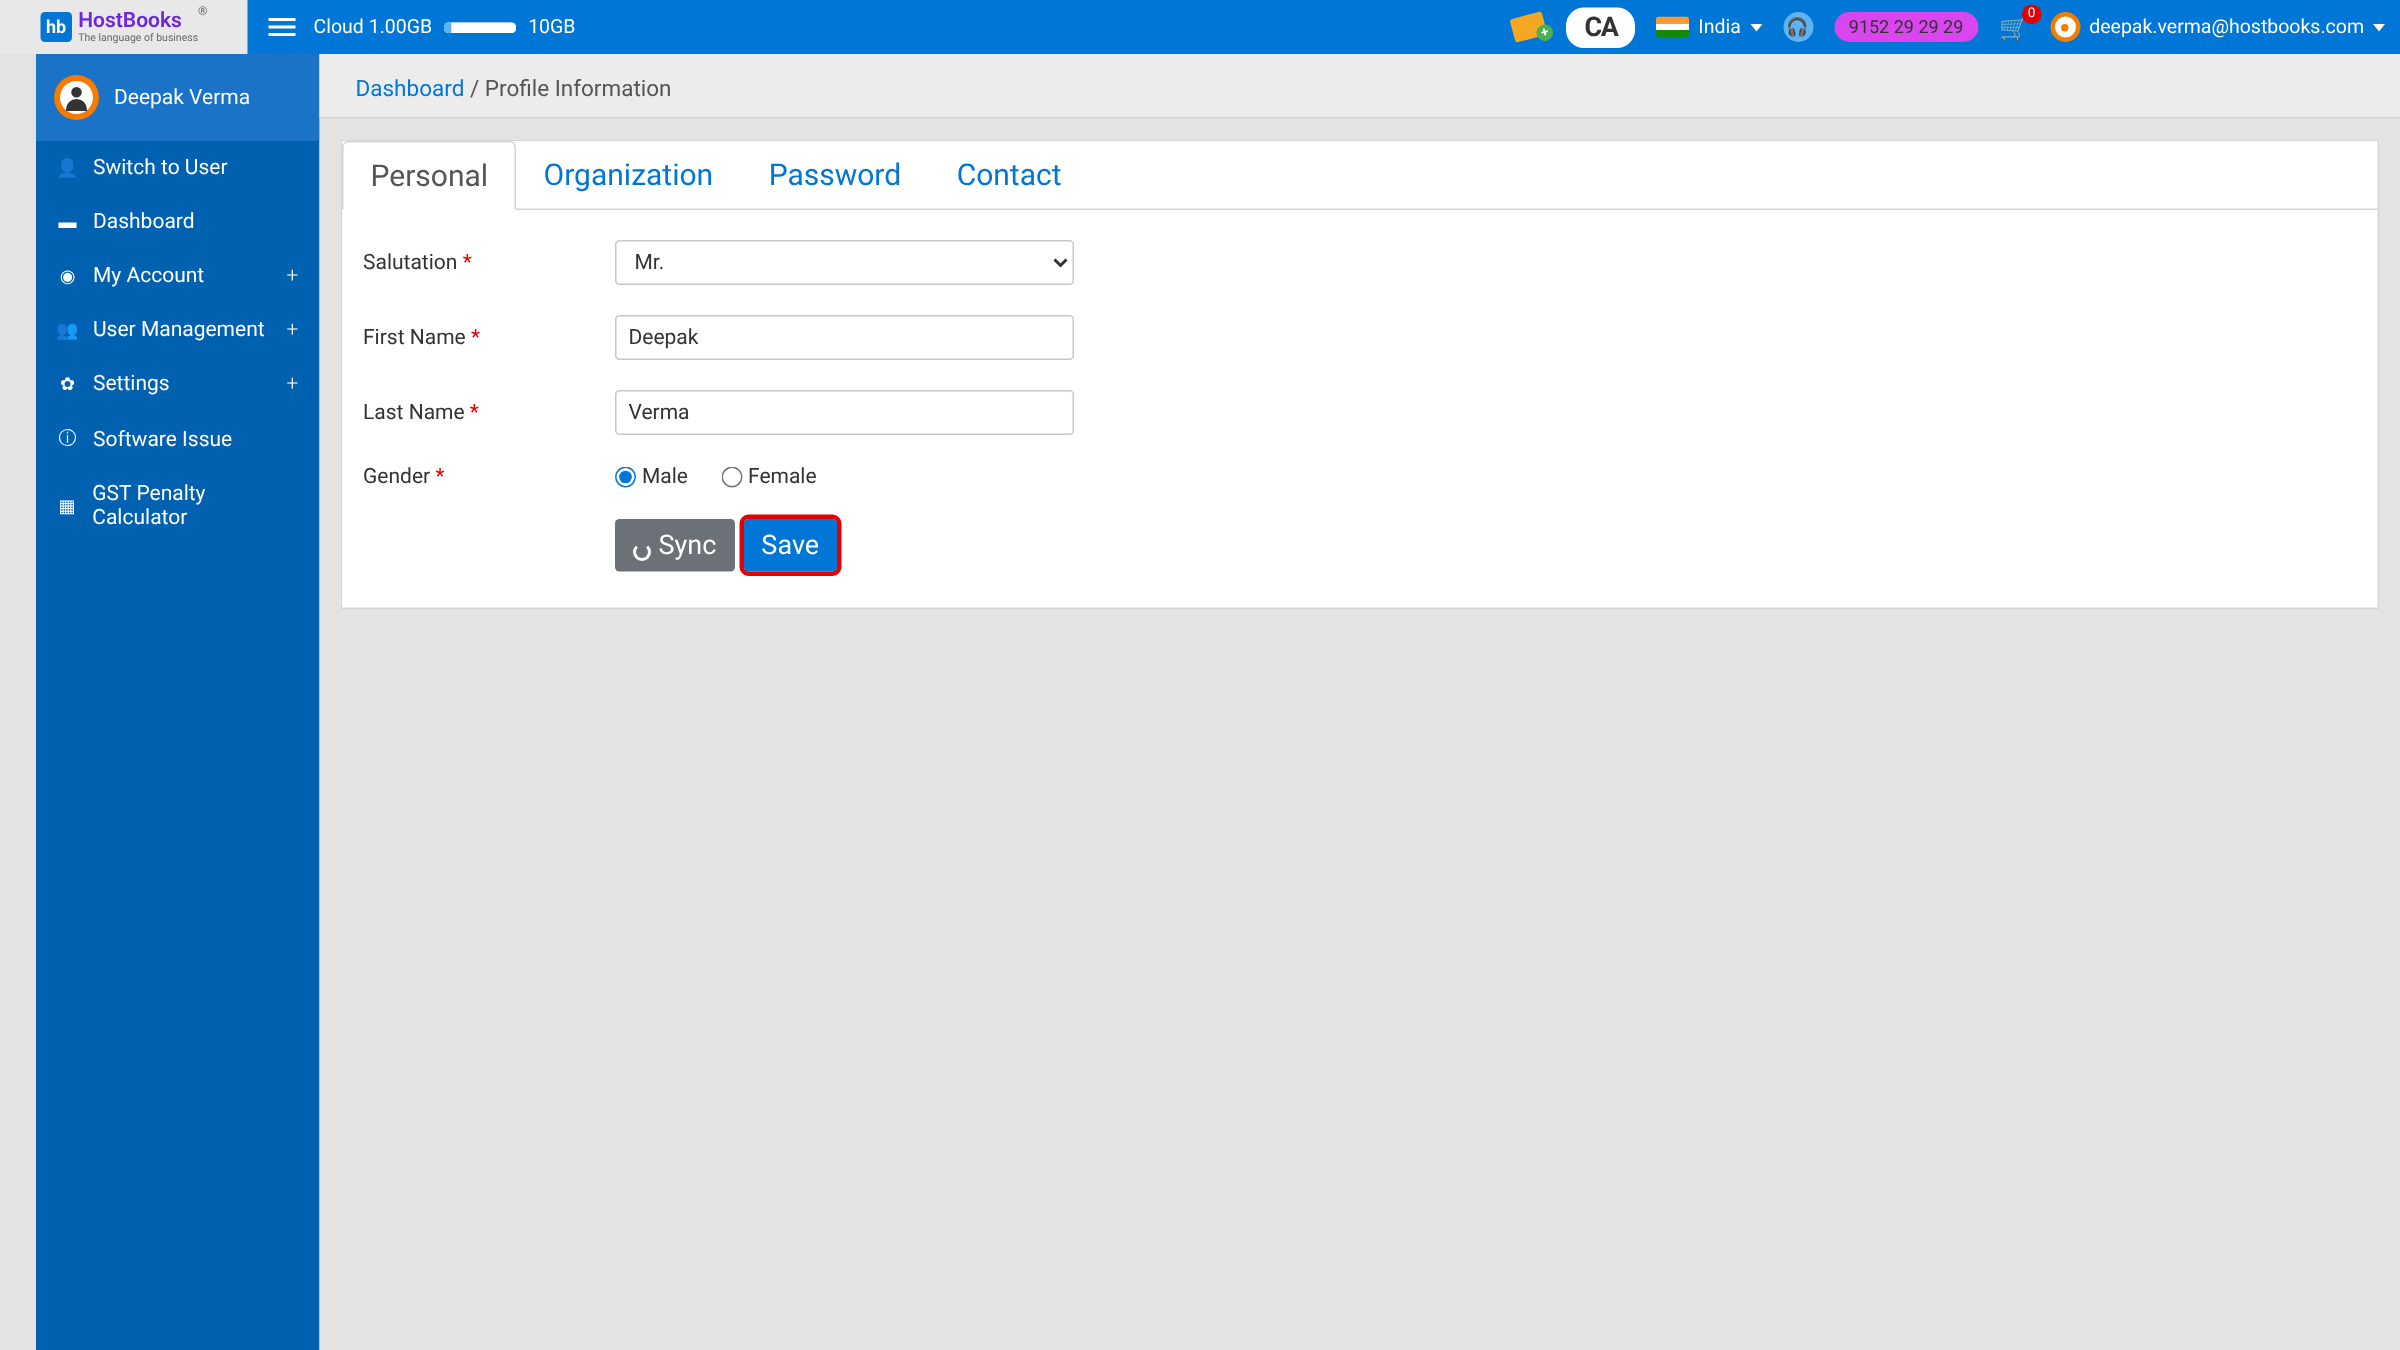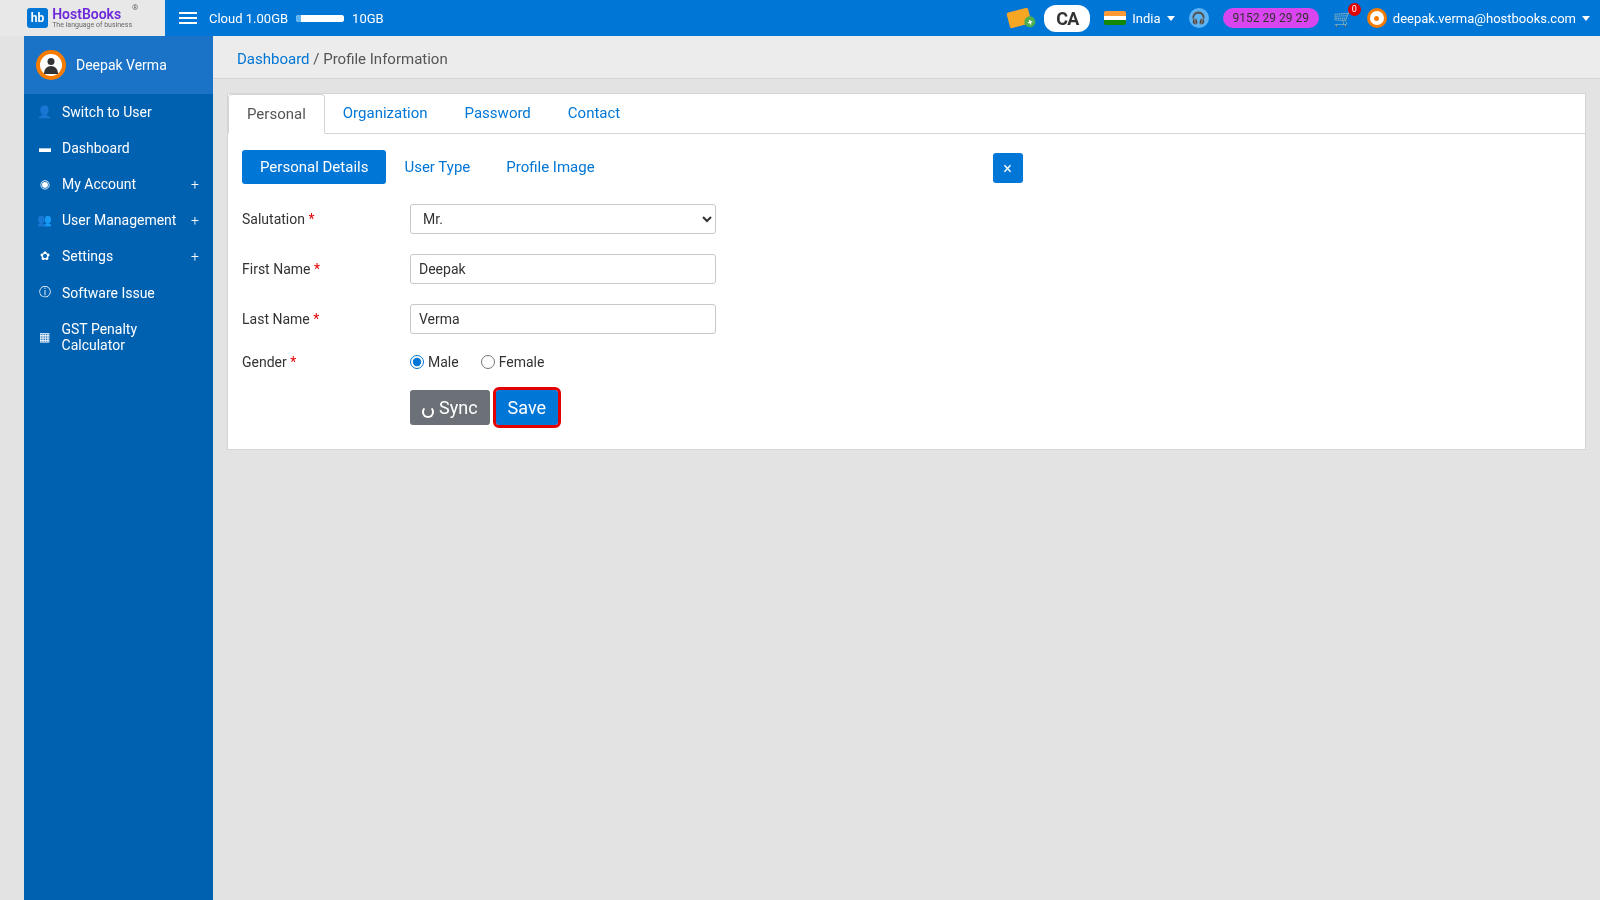--- a/index.html
+++ b/index.html
@@ -52,21 +52,21 @@
 .side-plus { margin-left:auto; font-size:14px; font-weight:300; }
 
 
 .main { flex:1; background:#e3e3e3; display:flex; flex-direction:column; }
 .breadcrumb { padding:14px 24px 10px; font-size:15px; color:#555; border-bottom:1px solid #d5d5d5; background:#ececec; }
 .breadcrumb a { color:#0076d6; text-decoration:none; }
 .card { margin:14px 14px 14px 14px; background:#fff; border:1px solid #d5d5d5; }
 
 
 .tabs1 { display:flex; border-bottom:1px solid #d5d5d5; }
-.tab1 { padding:10px 18px; color:#0076d6; font-size:15px; cursor:pointer; border-right:1px solid transparent; }
+.tab1 { padding:10px 18px; color:#0076d6; font-size:20px; cursor:pointer; border-right:1px solid transparent; }
 .tab1.active { color:#555; border:1px solid #d5d5d5; border-bottom:1px solid #fff; margin-bottom:-1px; border-top-left-radius:4px; border-top-right-radius:4px; background:#fff; }
 
 
 .tabs2 { display:flex; padding:16px 14px 0; gap:0; align-items:center; }
 .tab2 { padding:8px 18px; color:#0076d6; font-size:15px; cursor:pointer; border-radius:3px; }
 .tab2.active { background:#0076d6; color:#fff; }
 
 
 .close-btn { width:30px; height:30px; background:#0076d6; color:#fff; display:flex; align-items:center; justify-content:center; font-size:16px; border-radius:3px; cursor:pointer; margin-left:380px; margin-top:2px; }
 
@@ -187,26 +187,20 @@
     </div>
 
     <div class="card">
       <div class="tabs1">
         <div class="tab1 active">Personal</div>
         <div class="tab1">Organization</div>
         <div class="tab1">Password</div>
         <div class="tab1">Contact</div>
       </div>
 
-      <div class="tabs2">
-        <div class="tab2 active">Personal Details</div>
-        <div class="tab2">User Type</div>
-        <div class="tab2">Profile Image</div>
-        <div class="close-btn">×</div>
-      </div>
 
       <div class="form">
         <div class="form-row">
           <label class="form-label"><span>Salutation</span> <span class="req">*</span></label>
           <select class="form-control">
             <option>Mr.</option>
           </select>
         </div>
         <div class="form-row">
           <label class="form-label"><span>First Name</span> <span class="req">*</span></label>

